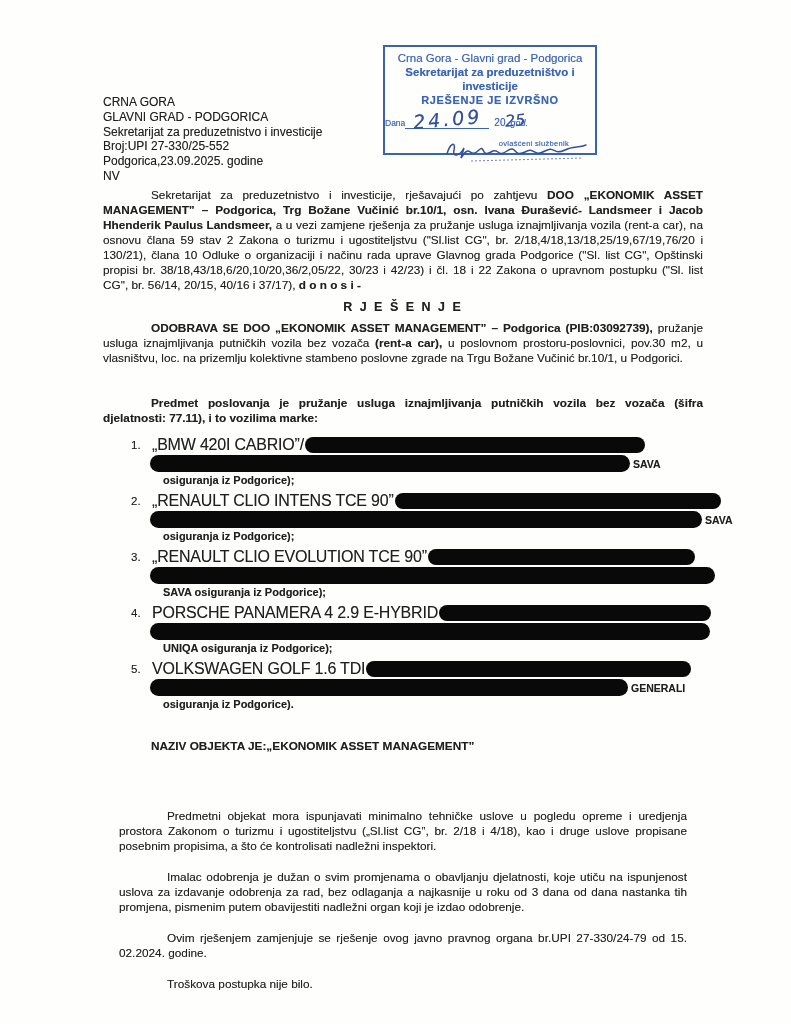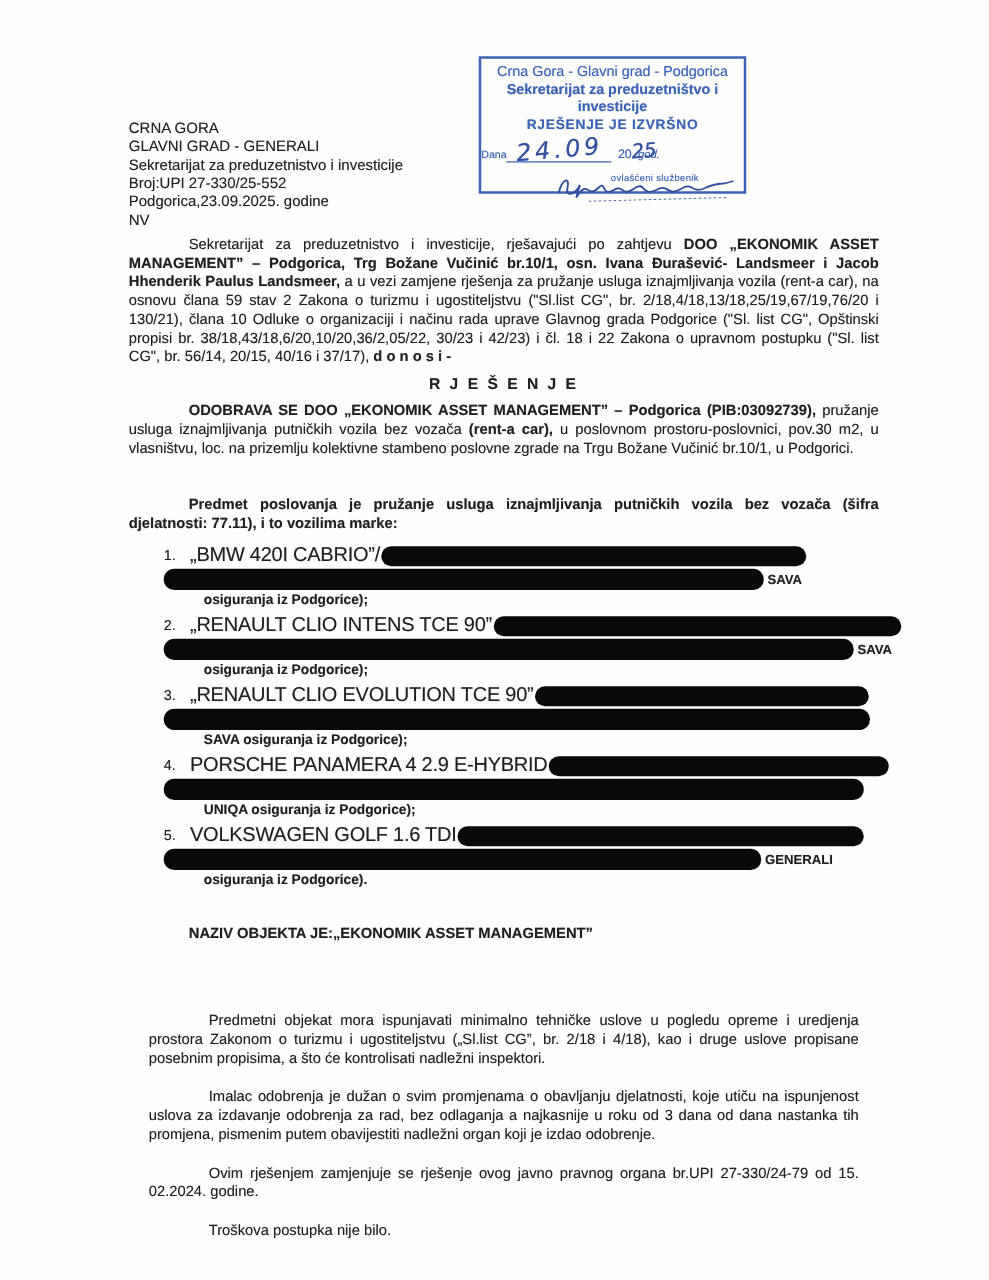--- a/index.html
+++ b/index.html
@@ -33,21 +33,21 @@
   .hand{
     font-family:"DejaVu Sans", sans-serif;font-style:italic;color:#33509e;
     display:inline-block;transform:rotate(-5deg);
     text-shadow:0 0 .6px rgba(51,80,158,.6);
   }
   .hand-date{font-size:19px;letter-spacing:3px;margin-top:-8px;}
   .yr{font-size:10px;margin-left:5px;}
   .year-slot{display:inline-block;width:14px;text-align:center;}
   .hand-year{font-size:16px;}
   .god{font-size:9px;margin-left:-9px;font-style:italic;}
-  .sigzone{position:relative;margin-top:-3px;padding-right:10px;text-align:right;}
+  .sigzone{position:relative;margin-top:-3px;text-align:right;}
   .officer{font-size:7.5px;letter-spacing:.3px;display:inline-block;margin-right:26px;}
   .signature{position:absolute;right:4px;top:2px;}
 
   
   .col{position:absolute;left:103px;width:600px;font-size:11.8px;line-height:15px;text-align:justify;}
   .indent{text-indent:48px;}
   #intro{top:188px;}
   #decree-title{top:300px;text-align:center;font-weight:bold;font-size:12.5px;letter-spacing:2px;}
   #approval{top:321px;}
   #subject{top:396px;}
@@ -56,21 +56,21 @@
   #closing p{margin:16px;text-indent:48px;}
 
   
   .vlist{position:absolute;left:131px;top:437px;width:592px;}
   .vehicle-item{margin-bottom:5px;}
   .vrow1{display:flex;align-items:center;height:16px;}
   .vnum{width:21px;font-size:11.5px;flex:0 0 auto;}
   .vname{font-weight:normal;font-size:16px;letter-spacing:-.2px;white-space:nowrap;flex:0 0 auto;}
   .bar{background:#090909;border-radius:9px;display:inline-block;}
   .bar1{flex:1 1 auto;height:16px;margin-left:1px;}
-  .vrow2{display:flex;align-items:center;margin-top:2px;height:17px;}
+  .vrow2{display:flex;align-items:center;margin-left:19px;margin-top:2px;height:17px;}
   .bar2{height:17px;flex:0 0 auto;}
   .vafter{font-weight:bold;font-size:10.5px;margin-left:3px;white-space:nowrap;}
   .vrow3{margin-left:32px;margin-top:2px;font-weight:bold;font-size:11px;height:14px;}
 
   .vehicle-item:nth-child(1) .bar1{margin-right:78px;}
   .vehicle-item:nth-child(2) .bar1{margin-right:2px;}
   .vehicle-item:nth-child(3) .bar1{margin-right:28px;}
   .vehicle-item:nth-child(4) .bar1{margin-right:12px;}
   .vehicle-item:nth-child(5) .bar1{margin-right:32px;}
   .vehicle-item:nth-child(1) .bar2{width:480px;}
@@ -79,21 +79,21 @@
   .vehicle-item:nth-child(4) .bar2{width:560px;}
   .vehicle-item:nth-child(5) .bar2{width:478px;}
 </style>
 </head>
 <body>
 
 <div class="page">
 
   <div class="letterhead txt" id="letterhead">
       <div>CRNA GORA</div>
-      <div>GLAVNI GRAD - GENERALI</div>
+      <div>GLAVNI GRAD - PODGORICA</div>
       <div>Sekretarijat za preduzetnistvo i investicije</div>
       <div>Broj:UPI 27-330/25-552</div>
       <div>Podgorica,23.09.2025. godine</div>
       <div>NV</div>
     </div>
 
   <div class="stamp">
     <div class="s1">Crna Gora - Glavni grad - Podgorica</div>
     <div class="s2">Sekretarijat za preduzetništvo i investicije</div>
     <div class="s3">RJEŠENJE JE IZVRŠNO</div>

